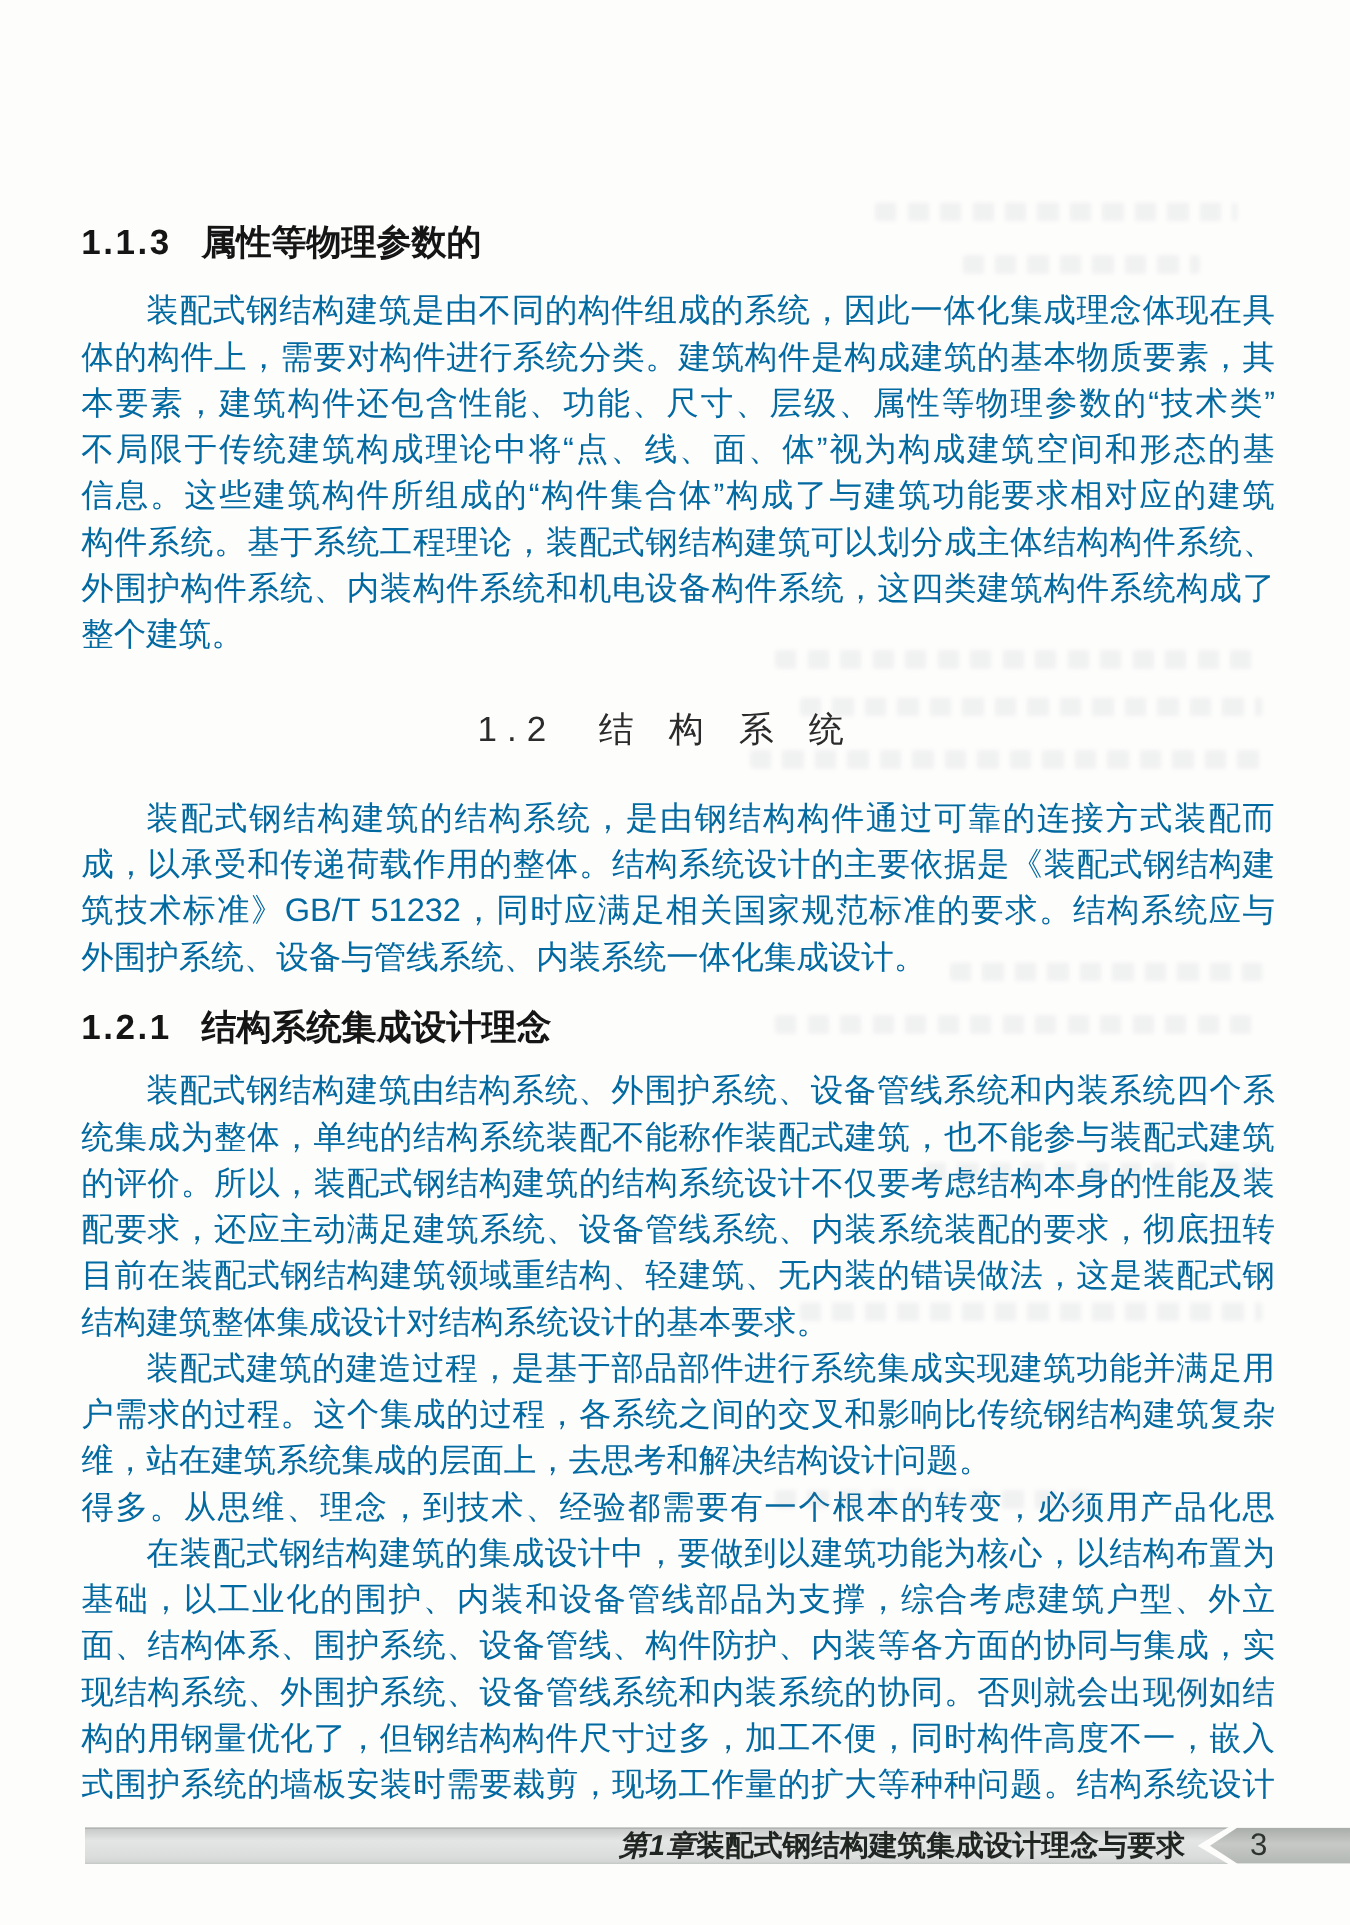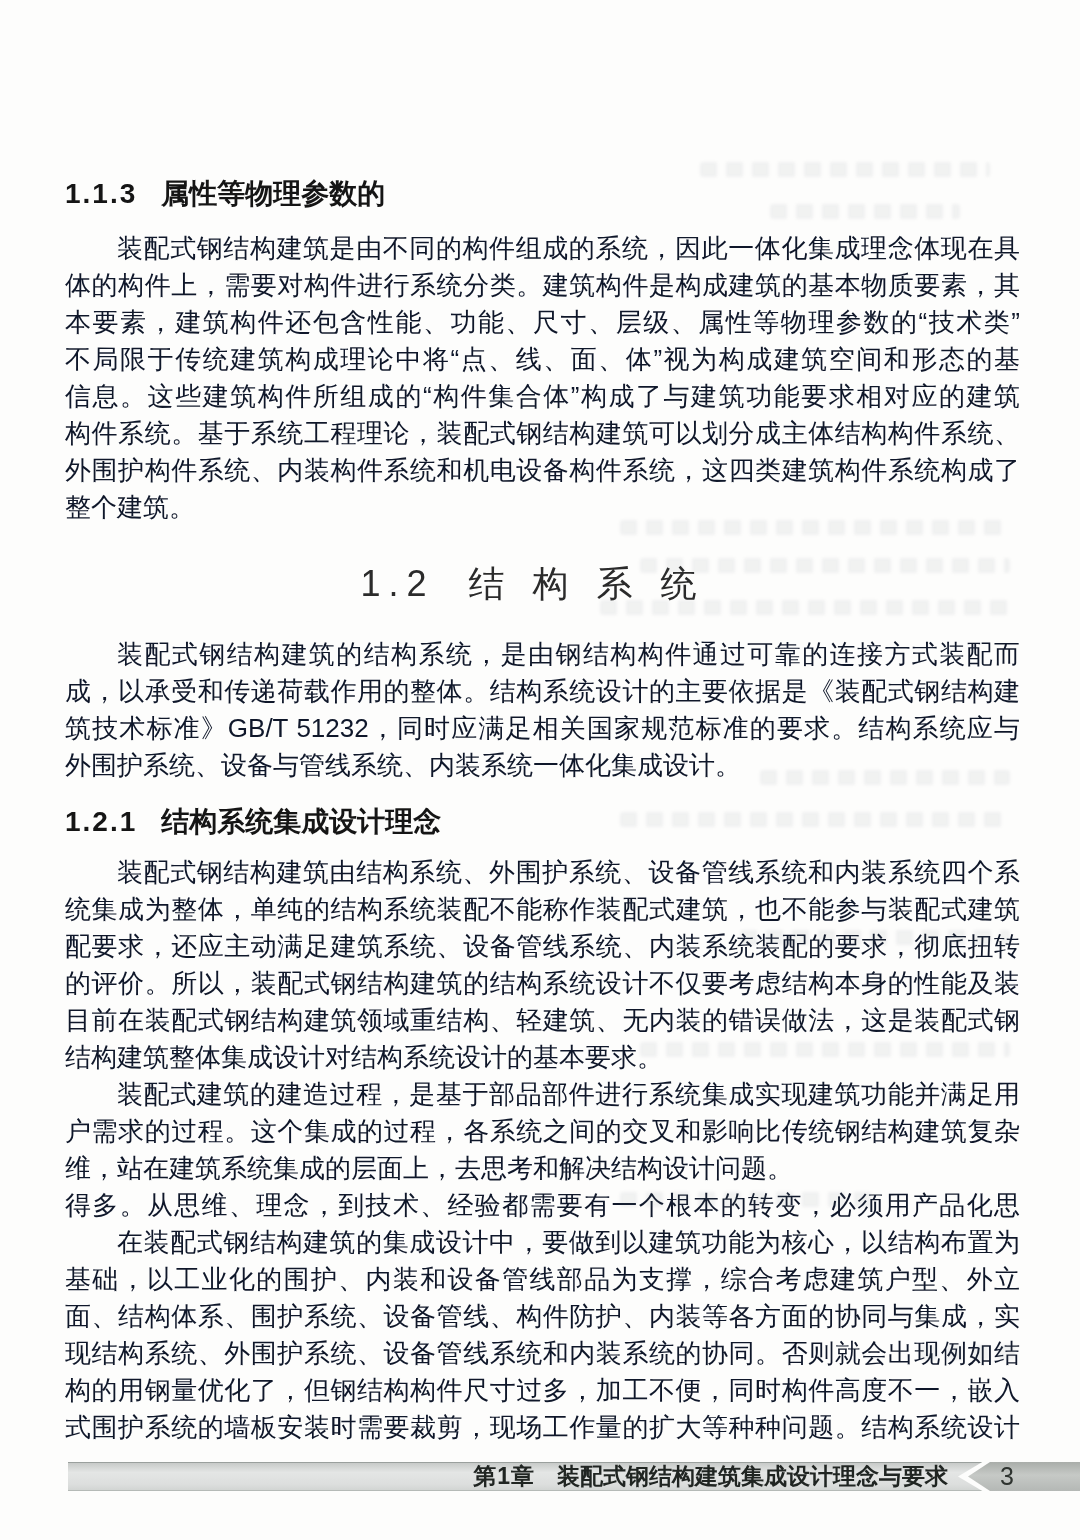--- a/index.html
+++ b/index.html
@@ -37,41 +37,41 @@
   .h-sub .num { margin-right: 24px; letter-spacing: 2px; }
   #h113 { margin-top: 172px; }
   #h121 { margin-top: 16px; }
   
   .h-sec {
     margin-top: 30px;
     height: 56px;
     line-height: 56px;
     text-align: center;
     font-weight: 400;
-    font-size: 36px;
+    font-size: 28px;
     color: #2b2b2b;
     white-space: nowrap;
   }
   .h-sec .num { letter-spacing: 8px; margin-right: 34px; }
   .h-sec .ttl { letter-spacing: 28px; }
   
   .para { width: 955px; }
   #para1 { margin-top: 14px; }
   #para2 { margin-top: 24px; }
   #para3 { margin-top: 10px; }
   #para4 { margin-top: 0; }
   #para5 { margin-top: 0; }
   .ln {
     font-size: 26px;
     line-height: 37px;
     height: 37px;
     overflow: hidden;
     text-align: justify;
     text-align-last: justify;
-    color: #0f172a;
+    color: #0369a1;
   }
   .ln.first { text-indent: 2em; }
   .ln.last  { text-align-last: left; }
   
   .footer-bar {
     position: absolute;
     left: 68px;
     right: 0;
     top: 1462px;
     height: 29px;
@@ -81,21 +81,21 @@
     box-sizing: border-box;
     display: flex;
     align-items: center;
     justify-content: flex-end;
     padding-right: 132px;
     font-weight: bold;
     font-size: 23px;
     color: #202522;
     white-space: nowrap;
   }
-  .footer-bar .chap-num { margin-right: 22px; letter-spacing: 1px; }
+  .footer-bar .chap-num { letter-spacing: 1px; font-style: italic; }
   .page-badge {
     position: absolute;
     top: 1461px;
     right: 0;
     width: 122px;
     height: 31px;
   }
   .page-badge .wedge-bg {
     position: absolute;
     inset: 0;
@@ -163,22 +163,22 @@
       <div class="ln last">外围护系统、设备与管线系统、内装系统一体化集成设计。</div>
     </div>
 
     <div class="h-sub" id="h121">
       <span class="num">1.2.1</span><span>结构系统集成设计理念</span>
     </div>
 
     <div class="para" id="para3">
       <div class="ln first">装配式钢结构建筑由结构系统、外围护系统、设备管线系统和内装系统四个系</div>
       <div class="ln">统集成为整体，单纯的结构系统装配不能称作装配式建筑，也不能参与装配式建筑</div>
+      <div class="ln">的评价。所以，装配式钢结构建筑的结构系统设计不仅要考虑结构本身的性能及装</div>
       <div class="ln">配要求，还应主动满足建筑系统、设备管线系统、内装系统装配的要求，彻底扭转</div>
-      <div class="ln">的评价。所以，装配式钢结构建筑的结构系统设计不仅要考虑结构本身的性能及装</div>
       <div class="ln">目前在装配式钢结构建筑领域重结构、轻建筑、无内装的错误做法，这是装配式钢</div>
       <div class="ln last">结构建筑整体集成设计对结构系统设计的基本要求。</div>
     </div>
 
     <div class="para" id="para4">
       <div class="ln first">装配式建筑的建造过程，是基于部品部件进行系统集成实现建筑功能并满足用</div>
       <div class="ln">户需求的过程。这个集成的过程，各系统之间的交叉和影响比传统钢结构建筑复杂</div>
       <div class="ln last">维，站在建筑系统集成的层面上，去思考和解决结构设计问题。</div>
       <div class="ln">得多。从思维、理念，到技术、经验都需要有一个根本的转变，必须用产品化思</div>
     </div>

